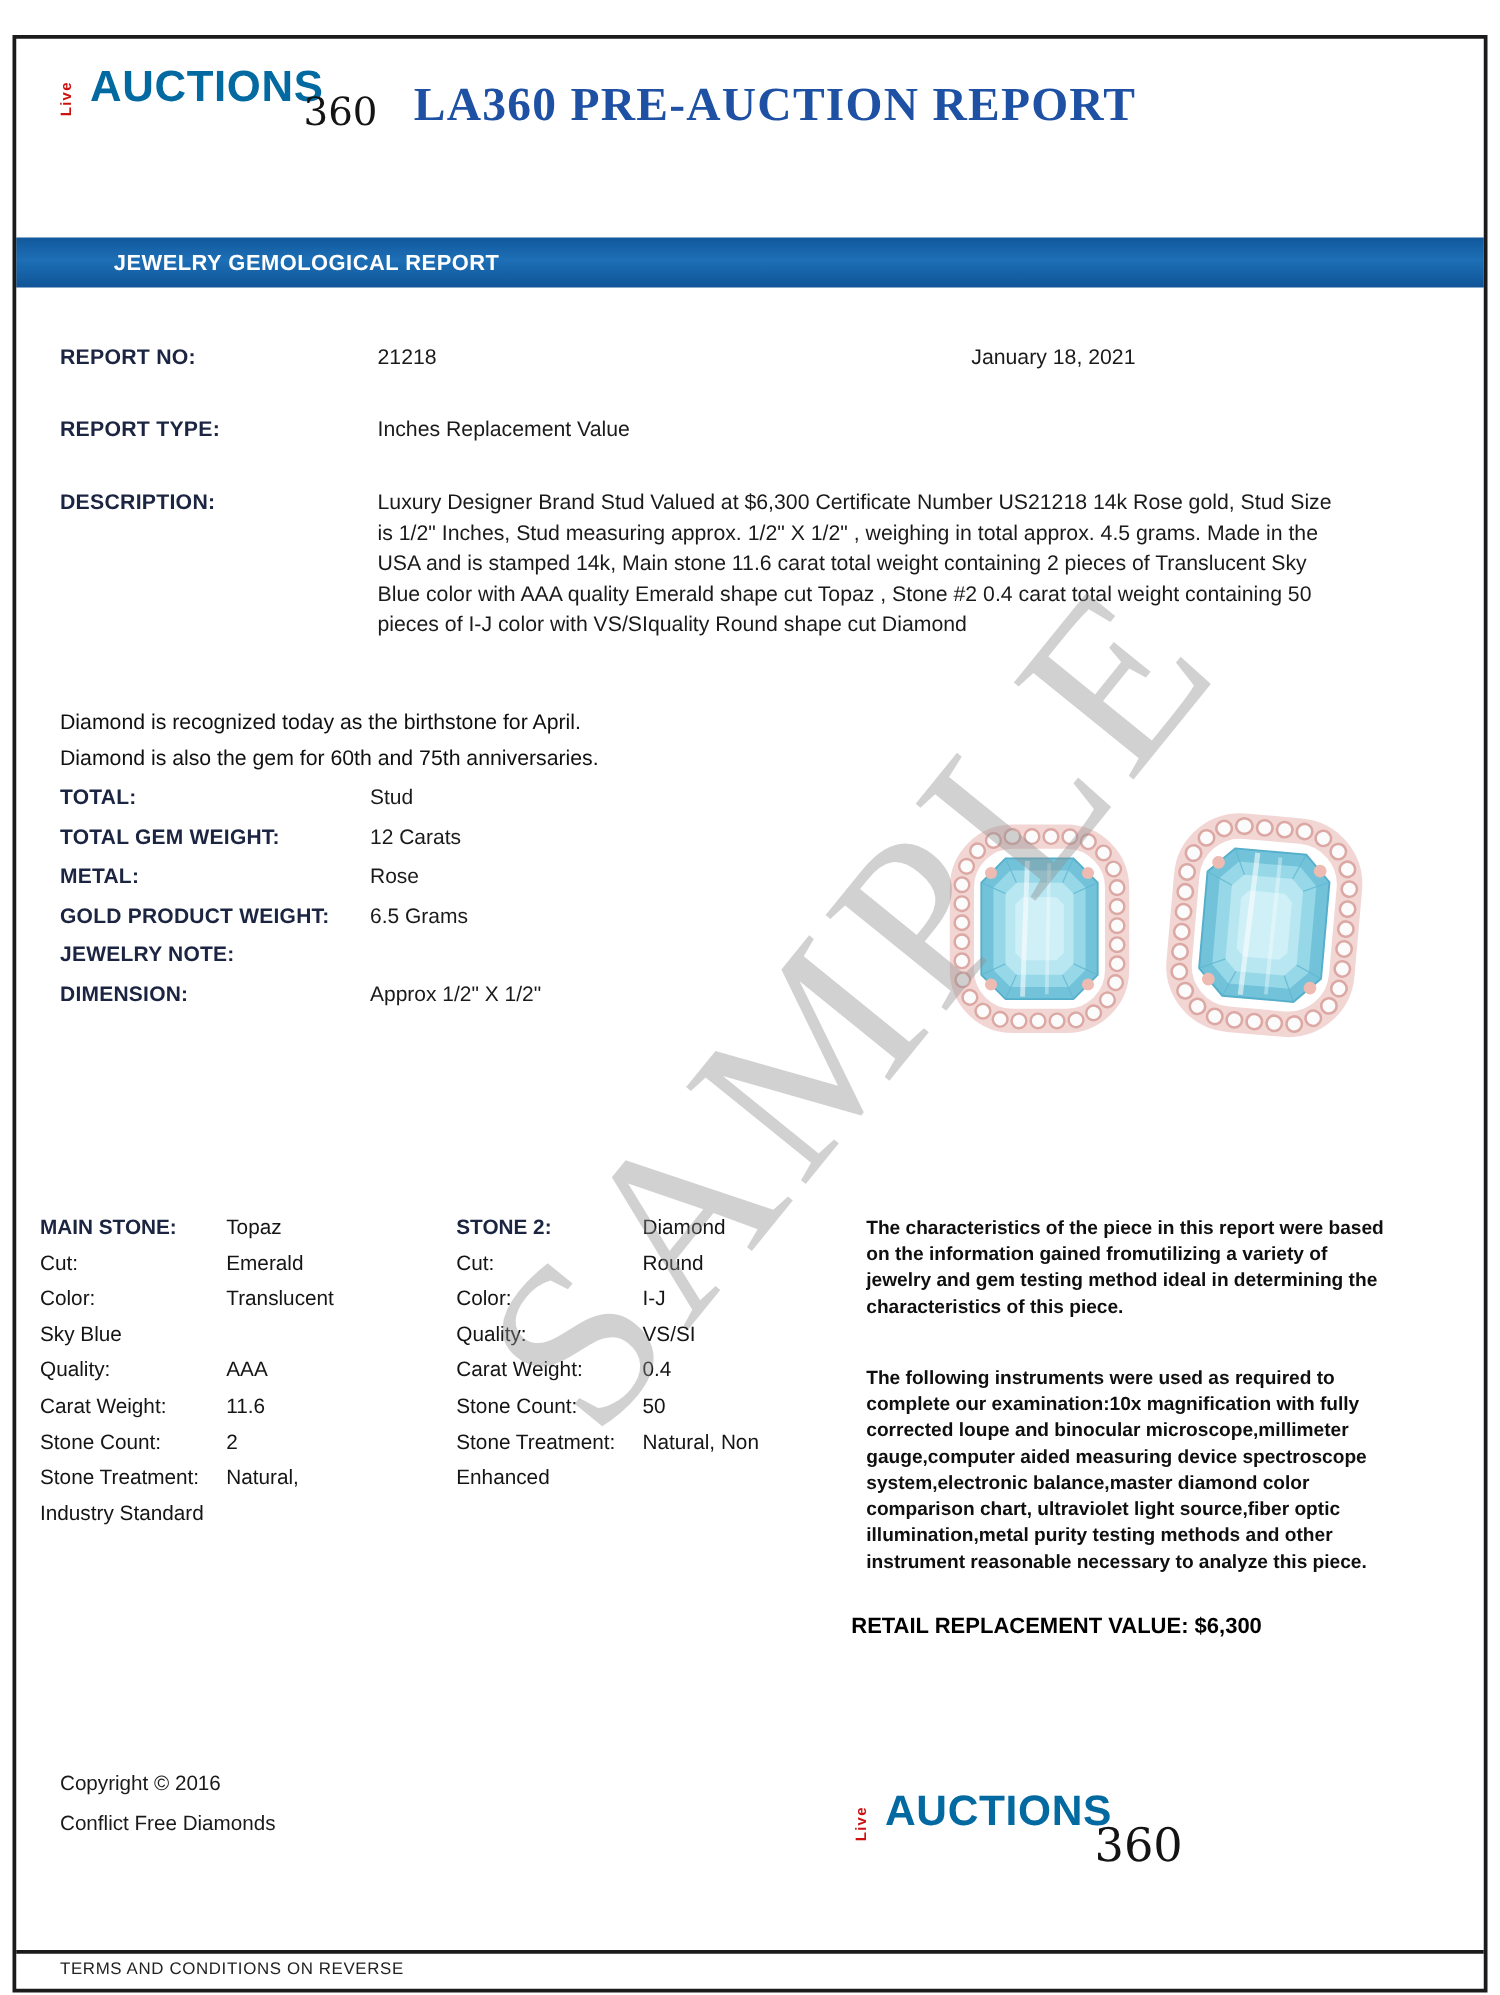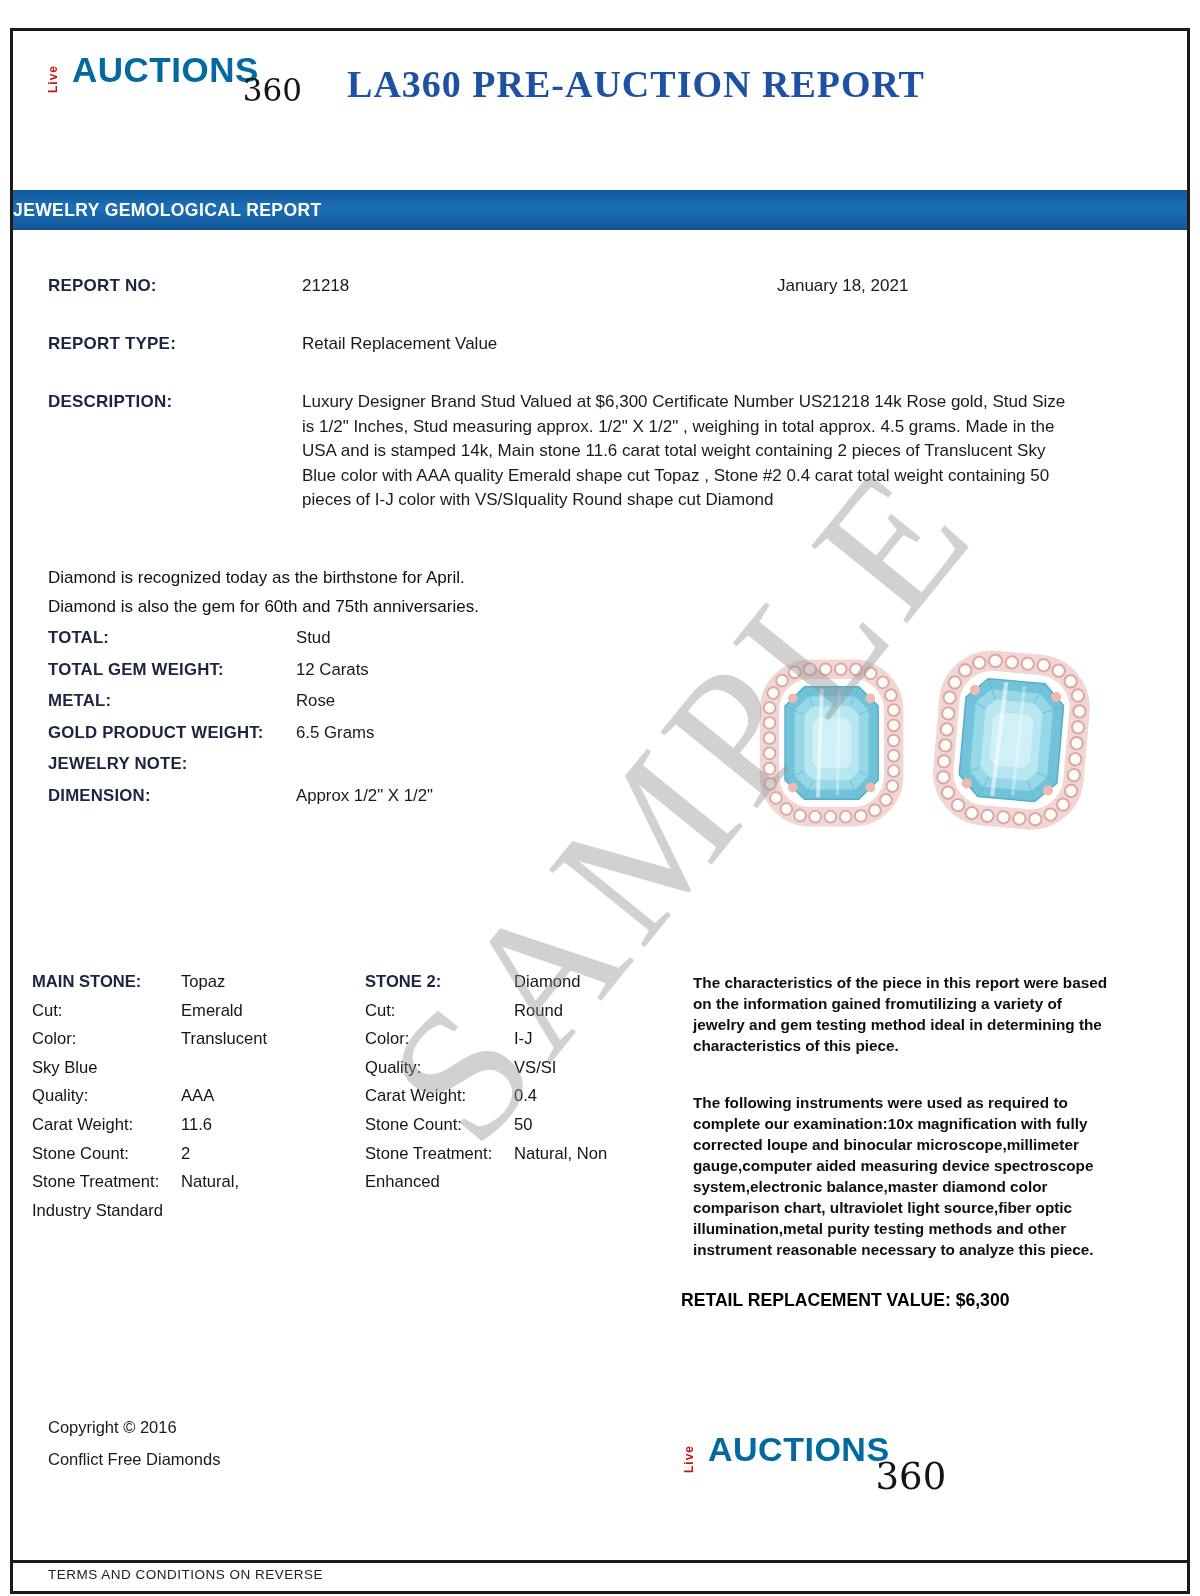--- a/index.html
+++ b/index.html
@@ -20,30 +20,30 @@
     writing-mode:vertical-rl; transform:rotate(180deg);
     font-size:12px; font-weight:bold; color:#cc1111; letter-spacing:1px;
     height:46px; margin-top:4px; text-align:center;
   }
   .logo-auctions { font-size:35px; line-height:1; color:#0369a1; letter-spacing:.5px; font-weight:700;margin-left:12px; }
   .logo-360 { font-family:"DejaVu Serif", serif; font-size:31px; line-height:1; color:#141414; margin-left:-16px; margin-top:23px; }
   .logo-bottom .logo-auctions { font-size:34px; }
   .logo-bottom .logo-360 { font-size:37px; margin-top:26px; margin-left:-14px; }
 
   .title {
-    position:absolute; left:136px; top:62px; width:1000px; text-align:center;
+    position:absolute; left:120px; top:62px; width:1000px; text-align:center;
     font-family:"Liberation Serif", serif; font-weight:bold; font-size:38px;
     letter-spacing:1px; color:#1e51a4;
   }
 
   .banner {
     position:absolute; left:13px; top:190px; width:1174px; height:40px;
     background:linear-gradient(180deg,#11589c 0%, #1d6fb6 45%, #0f5497 100%);
     color:#fff; font-weight:bold; font-size:17.5px; letter-spacing:.4px;
-    line-height:40px; 
+    line-height:40px; padding-left:78px;
   }
 
   .abs { position:absolute; font-size:17px; }
   .blabel { font-weight:bold; color:#1b2440; letter-spacing:.2px; }
 
   .desc-text { width:778px; line-height:24.6px; }
 
   .birthnote { line-height:29px; color:#101010; }
 
   .item-block { position:absolute; left:48px; top:622px; width:640px; }
@@ -87,21 +87,21 @@
 
   <div class="banner">
     <span>JEWELRY GEMOLOGICAL REPORT</span>
   </div>
 
   <span class="abs blabel" style="left:48px; top:276px;">REPORT NO:</span>
   <span class="abs" style="left:302px; top:276px;">21218</span>
   <span class="abs" style="left:733px; top:276px;margin-left:44px;">January 18, 2021</span>
 
   <span class="abs blabel" style="left:48px; top:334px;">REPORT TYPE:</span>
-  <span class="abs" style="left:302px; top:334px;">Retail Replacement Value</span>
+  <span class="abs" style="left:302px; top:334px;">Inches Replacement Value</span>
 
   <span class="abs blabel" style="left:48px; top:392px;">DESCRIPTION:</span>
   <div class="abs desc-text" style="left:302px; top:390px;">Luxury Designer Brand Stud Valued at $6,300 Certificate Number US21218 14k Rose gold, Stud Size is 1/2" Inches, Stud measuring approx. 1/2" X 1/2" , weighing in total approx. 4.5 grams. Made in the USA and is stamped 14k, Main stone 11.6 carat total weight containing 2 pieces of Translucent Sky Blue color with AAA quality Emerald shape cut Topaz , Stone #2 0.4 carat total weight containing 50 pieces of I-J color with VS/SIquality Round shape cut Diamond</div>
 
   <div class="abs birthnote" style="left:48px; top:563px;">
     <div>Diamond is recognized today as the birthstone for April.</div>
     <div>Diamond is also the gem for 60th and 75th anniversaries.</div>
   </div>
 
   <div class="item-block">

